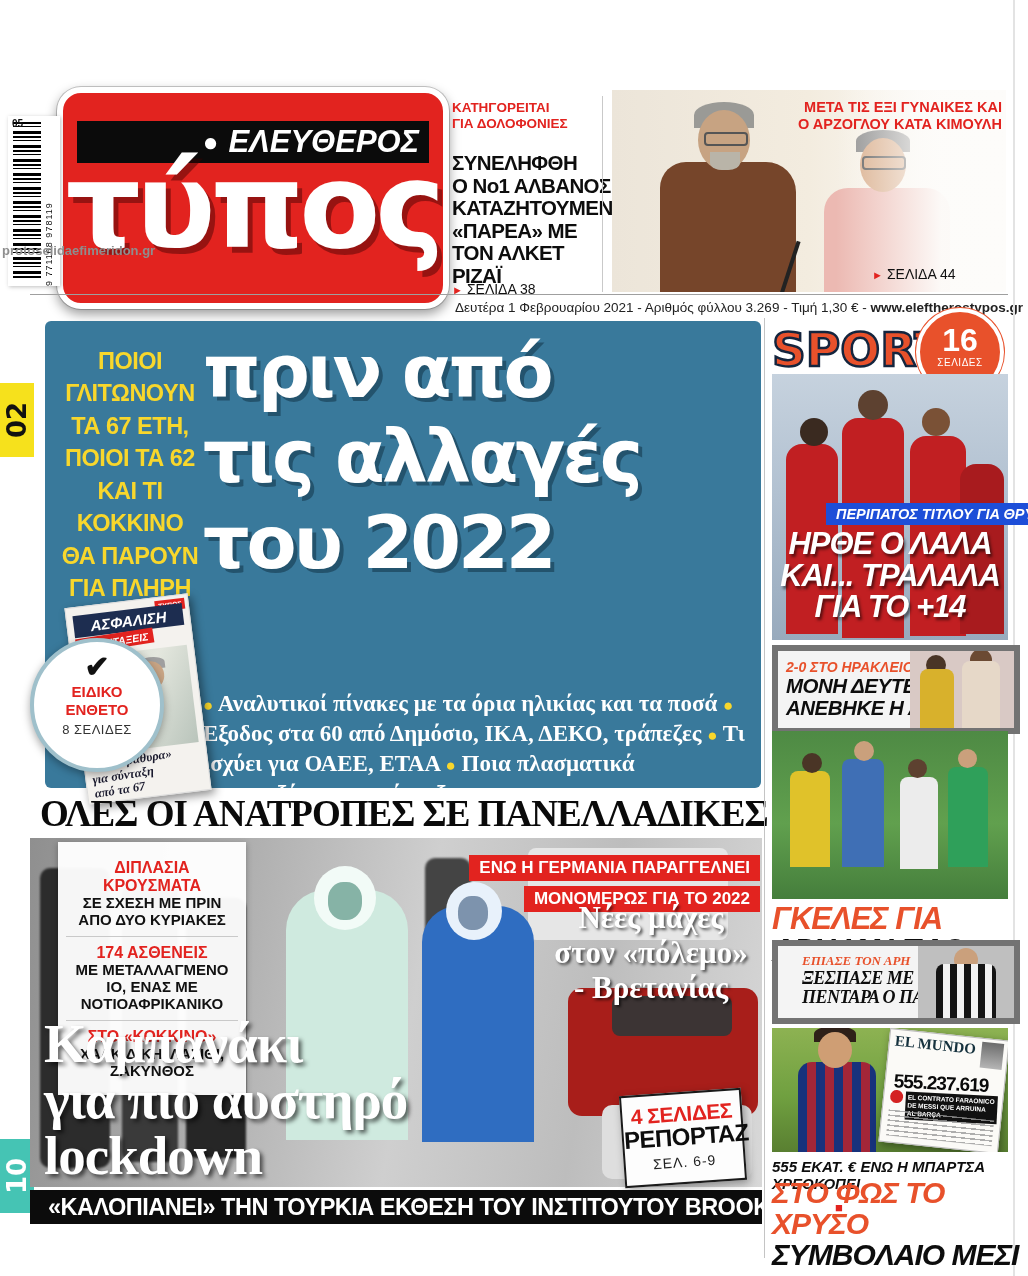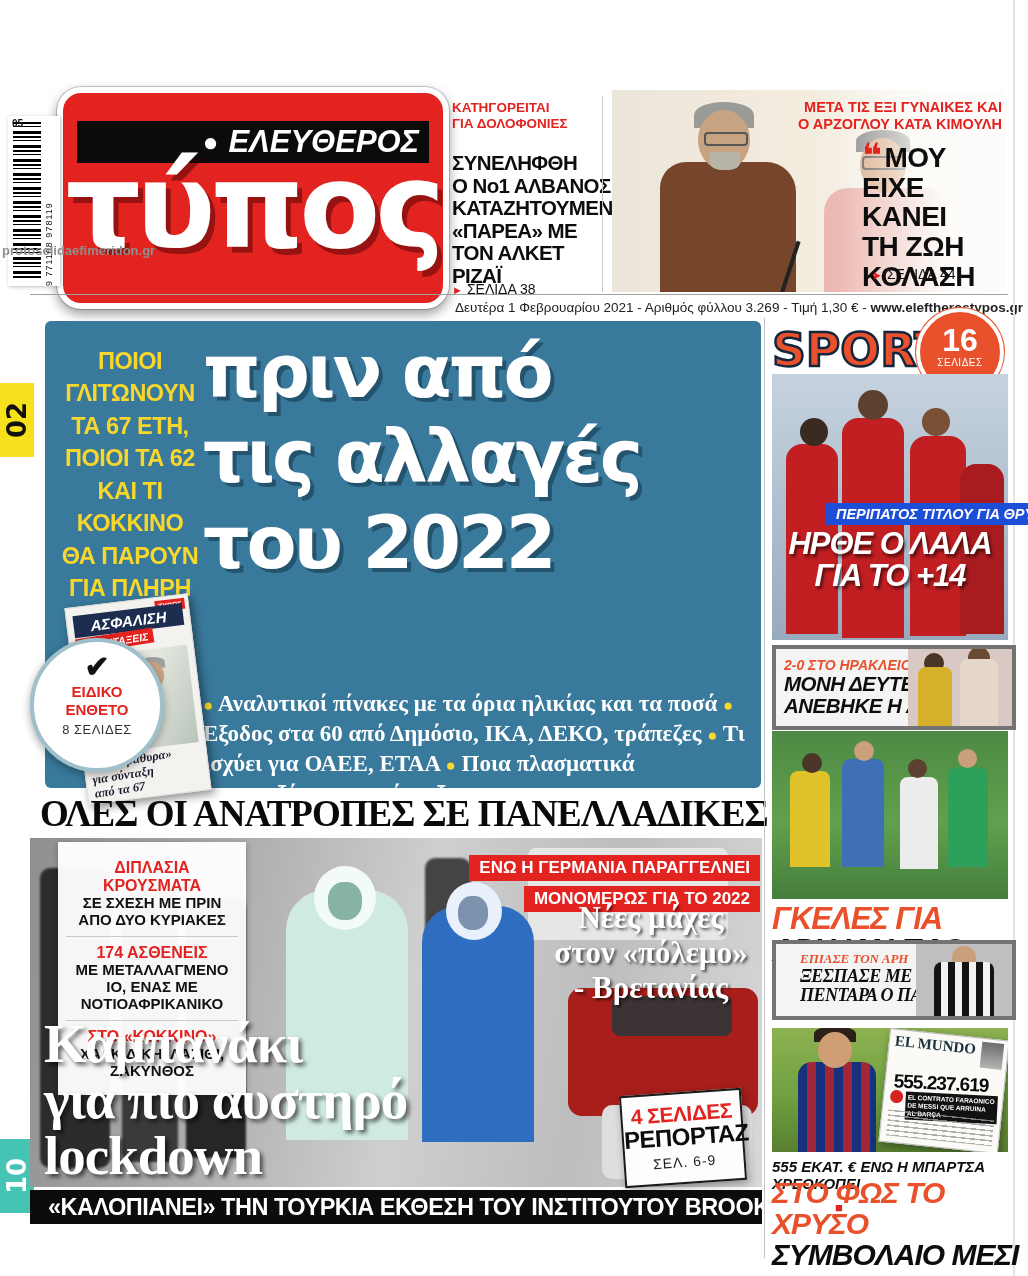--- a/index.html
+++ b/index.html
@@ -154,21 +154,21 @@
   .sb-num{font-size:32px;font-weight:900;line-height:1;margin-top:12px;}
   .sb-lab{font-size:10px;letter-spacing:.5px;margin-top:1px;}
   .photo-oly{left:772px;top:374px;width:236px;height:266px;overflow:hidden;
     background:linear-gradient(180deg,#c6d2de 0%,#b2c1d1 45%,#98aabd 100%);}
   .oly-body{position:absolute;background:#c11f22;border-radius:16px 16px 0 0;}
   .oly-head{position:absolute;background:#5d4130;border-radius:50%;}
   .oly-label{left:786px;top:503px;background:#1d4ed8;color:#fff;font-style:italic;font-weight:700;
     font-size:14.5px;padding:3px 10px;white-space:nowrap;margin-left:40px;}
   .oly-head-tx{left:772px;top:528px;width:236px;text-align:center;color:#fff;font-style:italic;font-weight:900;
     font-size:31px;line-height:1.02;text-shadow:2px 3px 3px rgba(0,0,0,.55);letter-spacing:-1px;}
-  .card{background:#f4f4f4;border:4px solid #737373;overflow:hidden;}
+  .card{background:#f4f4f4;border:6px solid #737373;overflow:hidden;}
   .aek-card{left:772px;top:645px;width:236px;height:77px;}
   .card-kick{color:#e8512b;font-style:italic;font-weight:700;font-size:14px;}
   .card-head{color:#0d0d0d;font-style:italic;font-weight:900;font-size:20.5px;line-height:1.05;letter-spacing:-0.5px;}
   .aek-photo{position:absolute;right:0;top:0;width:104px;height:100%;background:#d9c9c5;}
   .aek-p1{position:absolute;left:10px;top:18px;width:34px;height:60px;background:#d8b12c;border-radius:8px 8px 0 0;}
   .aek-p2{position:absolute;left:52px;top:10px;width:38px;height:68px;background:#e6d8c8;border-radius:8px 8px 0 0;}
   .aek-h1{position:absolute;left:16px;top:4px;width:20px;height:20px;background:#4a3526;border-radius:50%;}
   .aek-h2{position:absolute;left:60px;top:-2px;width:22px;height:22px;background:#6b4a33;border-radius:50%;}
   .photo-field{left:772px;top:731px;width:236px;height:168px;overflow:hidden;
     background:linear-gradient(180deg,#4e8a44 0%,#61a04e 55%,#457e3c 100%);}
@@ -247,27 +247,20 @@
     <div class="figB-hair"></div>
     <div class="figB-head"></div>
     <div class="glass" style="left:92px;top:42px;"></div>
     <div class="glass" style="left:250px;top:66px;"></div>
     <div class="photo-fade"></div>
   </div>
   <div class="abs tr-kicker">
     <div>ΜΕΤΑ ΤΙΣ ΕΞΙ ΓΥΝΑΙΚΕΣ ΚΑΙ</div>
     <div>Ο ΑΡΖΟΓΛΟΥ ΚΑΤΑ ΚΙΜΟΥΛΗ</div>
   </div>
-  <div class="abs tr-quote">
-    <div><span class="q-mark">❝</span><span>ΜΟΥ</span></div>
-    <div>ΕΙΧΕ</div>
-    <div>ΚΑΝΕΙ</div>
-    <div>ΤΗ ΖΩΗ</div>
-    <div>ΚΟΛΑΣΗ</div>
-  </div>
   <div class="abs tr-page">
     <span class="arrow-red">►</span><span>ΣΕΛΙΔΑ 44</span>
   </div>
 
   <div class="abs toprule"></div>
   <div class="abs dateline">
     <span>Δευτέρα 1 Φεβρουαρίου 2021 - Αριθμός φύλλου 3.269 - Τιμή 1,30 € - </span><b>www.eleftherostypos.gr</b>
   </div>
 
   <div class="abs tab-top">
@@ -407,20 +400,21 @@
     <div class="oly-body" style="left:70px;top:44px;width:62px;height:220px;"></div>
     <div class="oly-body" style="left:138px;top:62px;width:56px;height:200px;"></div>
     <div class="oly-body" style="left:188px;top:90px;width:44px;height:170px;background:#a81b1e;"></div>
     <div class="oly-head" style="left:28px;top:44px;width:28px;height:28px;background:#3a2a20;"></div>
     <div class="oly-head" style="left:86px;top:16px;width:30px;height:30px;"></div>
     <div class="oly-head" style="left:150px;top:34px;width:28px;height:28px;background:#7a5136;"></div>
   </div>
   <div class="abs oly-label">ΠΕΡΙΠΑΤΟΣ ΤΙΤΛΟΥ ΓΙΑ ΘΡΥΛΟ</div>
   <div class="abs oly-head-tx">
     <div>ΗΡΘΕ Ο ΛΑΛΑ</div>
+    <div>ΚΑΙ... ΤΡΑΛΑΛΑ</div>
     <div>ΓΙΑ ΤΟ +14</div>
   </div>
 
   <div class="abs card aek-card">
     <div style="position:absolute;left:8px;top:8px;">
       <div class="card-kick">2-0 ΣΤΟ ΗΡΑΚΛΕΙΟ</div>
       <div class="card-head">
         <div>ΜΟΝΗ ΔΕΥΤΕΡΗ</div>
         <div>ΑΝΕΒΗΚΕ Η ΑΕΚ</div>
       </div>

